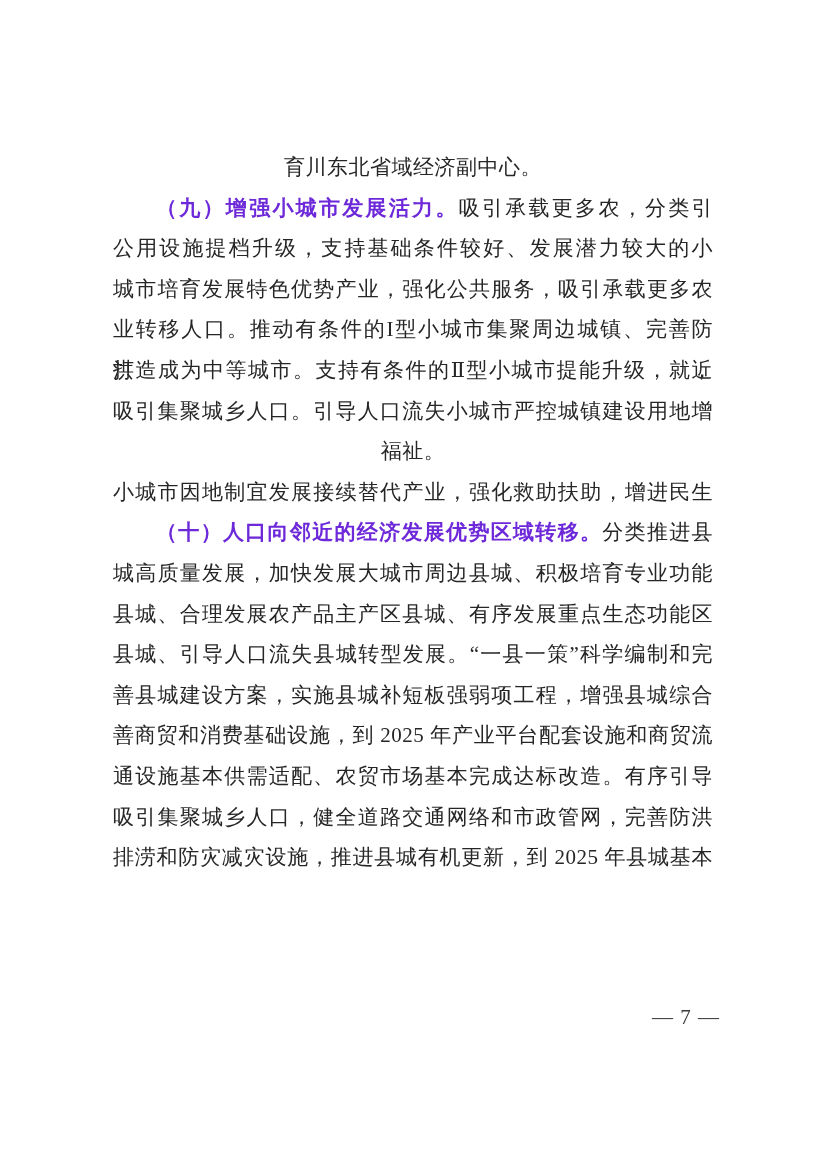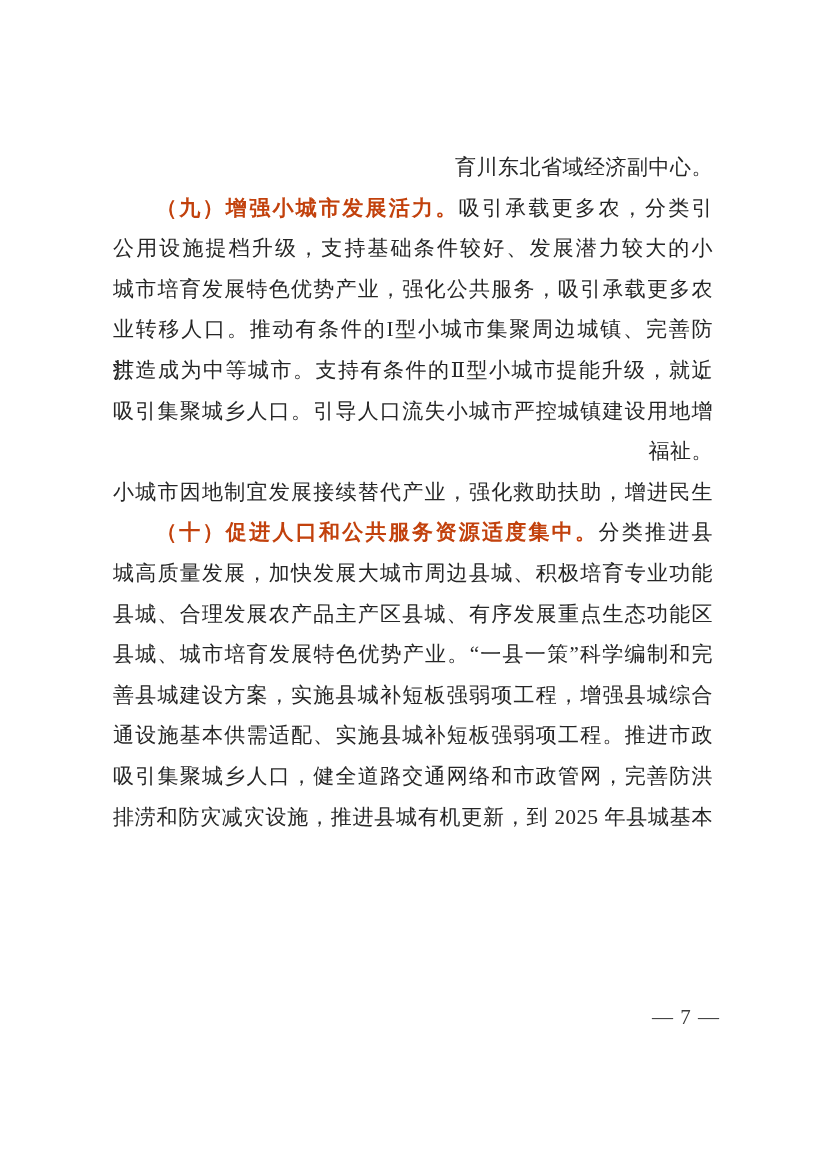--- a/index.html
+++ b/index.html
@@ -19,31 +19,31 @@
     left: 113px; top: 147px;
     width: 600px;
   }
   .line {
     font-size: 21px;
     line-height: 40.6px;
     height: 40.6px;
     color: #262626;
     letter-spacing: 0.5px;
     white-space: normal;
-    text-align: right;
+    text-align: center;
   }
   .line.justify {
     text-align: justify;
     text-align-last: justify;
     text-justify: inter-character;
   }
   .line.indent { text-indent: 43px; }
   .line b {
     font-weight: 700;
-    color: #c2410c;
+    color: #6d28d9;
   }
   .page-footer {
     position: absolute;
     top: 1002px;
     right: 106px;
     font-size: 21px;
     line-height: 30px;
     color: #3a3a3a;
     letter-spacing: 1px;
   }
@@ -56,23 +56,24 @@
 
   <div class="line"><span>育川东北省域经济副中心。</span></div>
       <div class="line justify indent"><b>（九）增强小城市发展活力。</b><span>吸引承载更多农，分类引</span></div>
       <div class="line justify"><span>公用设施提档升级，支持基础条件较好、发展潜力较大的小</span></div>
       <div class="line justify"><span>城市培育发展特色优势产业，强化公共服务，吸引承载更多农</span></div>
       <div class="line justify"><span>业转移人口。推动有条件的I型小城市集聚周边城镇、完善防洪，</span></div>
       <div class="line justify"><span>打造成为中等城市。支持有条件的Ⅱ型小城市提能升级，就近</span></div>
       <div class="line justify"><span>吸引集聚城乡人口。引导人口流失小城市严控城镇建设用地增</span></div>
       <div class="line"><span>福祉。</span></div>
       <div class="line justify"><span>小城市因地制宜发展接续替代产业，强化救助扶助，增进民生</span></div>
-      <div class="line justify indent"><b>（十）促进人口和公共服务资源适度集中。</b><span>分类推进县</span></div>
+      <div class="line justify indent"><b>（十）人口向邻近的经济发展优势区域转移。</b><span>分类推进县</span></div>
       <div class="line justify"><span>城高质量发展，加快发展大城市周边县城、积极培育专业功能</span></div>
       <div class="line justify"><span>县城、合理发展农产品主产区县城、有序发展重点生态功能区</span></div>
-      <div class="line justify"><span>县城、城市培育发展特色优势产业。“一县一策”科学编制和完</span></div>
+      <div class="line justify"><span>县城、引导人口流失县城转型发展。“一县一策”科学编制和完</span></div>
       <div class="line justify"><span>善县城建设方案，实施县城补短板强弱项工程，增强县城综合</span></div>
-      <div class="line justify"><span>通设施基本供需适配、实施县城补短板强弱项工程。推进市政</span></div>
+      <div class="line justify"><span>善商贸和消费基础设施，到 2025 年产业平台配套设施和商贸流</span></div>
+      <div class="line justify"><span>通设施基本供需适配、农贸市场基本完成达标改造。有序引导</span></div>
       <div class="line justify"><span>吸引集聚城乡人口，健全道路交通网络和市政管网，完善防洪</span></div>
       <div class="line justify"><span>排涝和防灾减灾设施，推进县城有机更新，到 2025 年县城基本</span></div>
     </div>
   <div class="page-footer">— 7 —</div>
 </div>
 
 </body></html>

